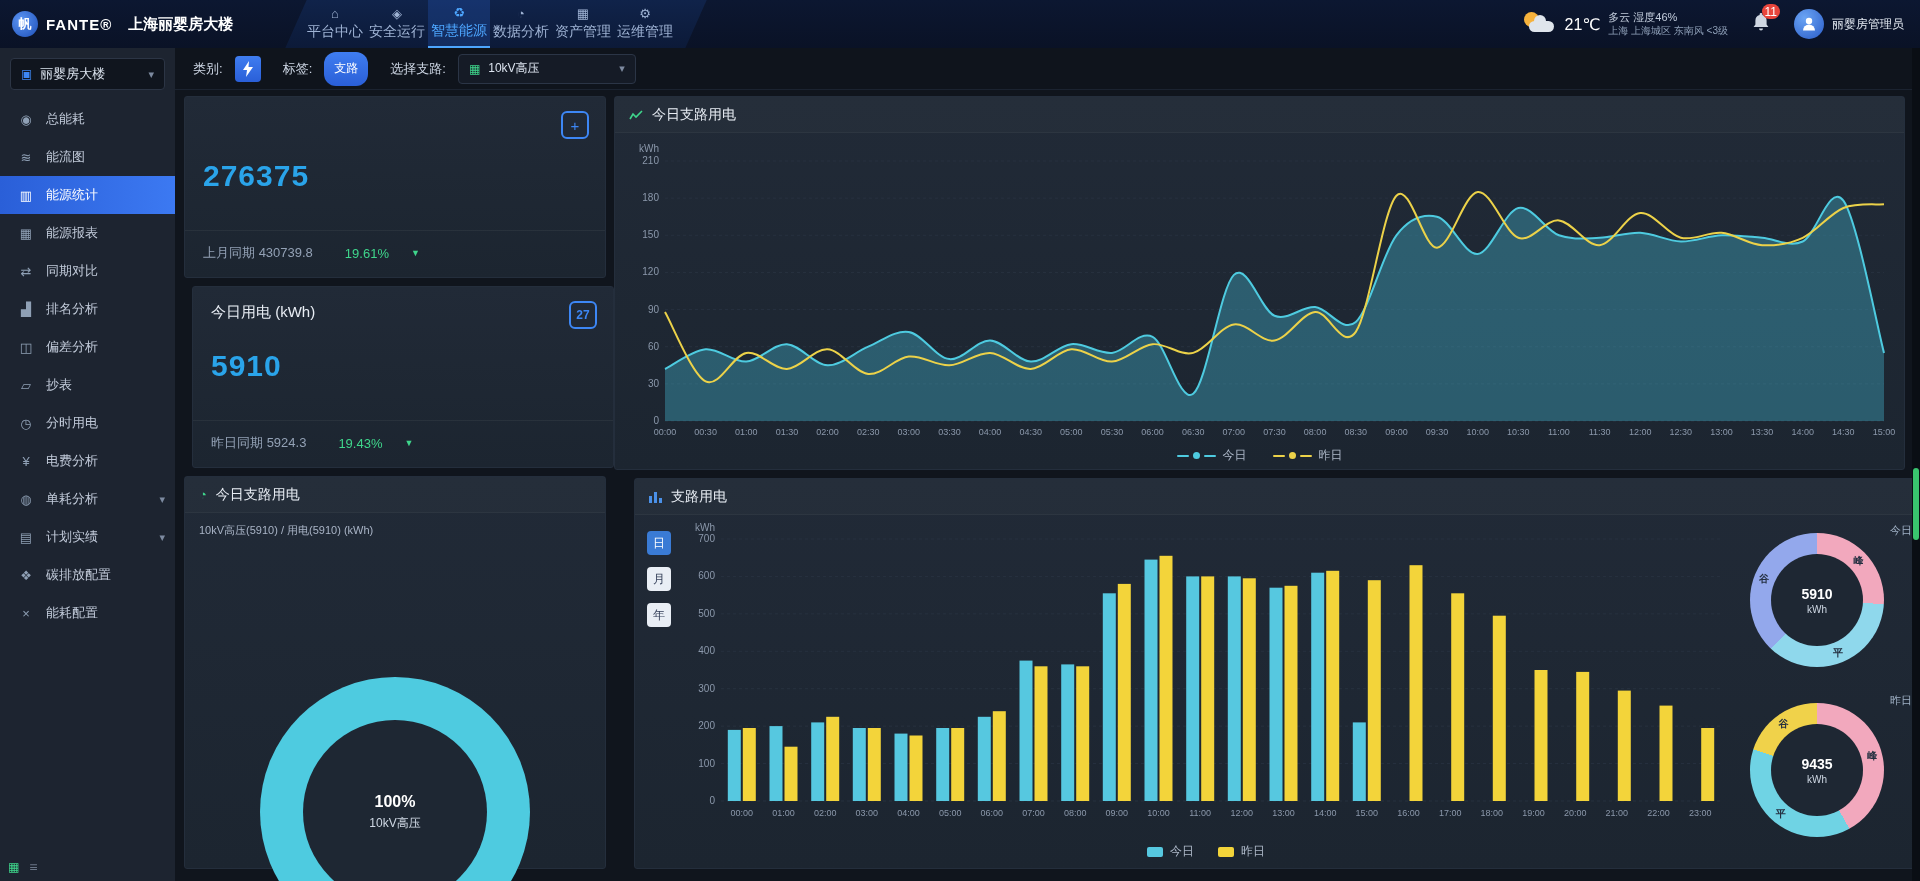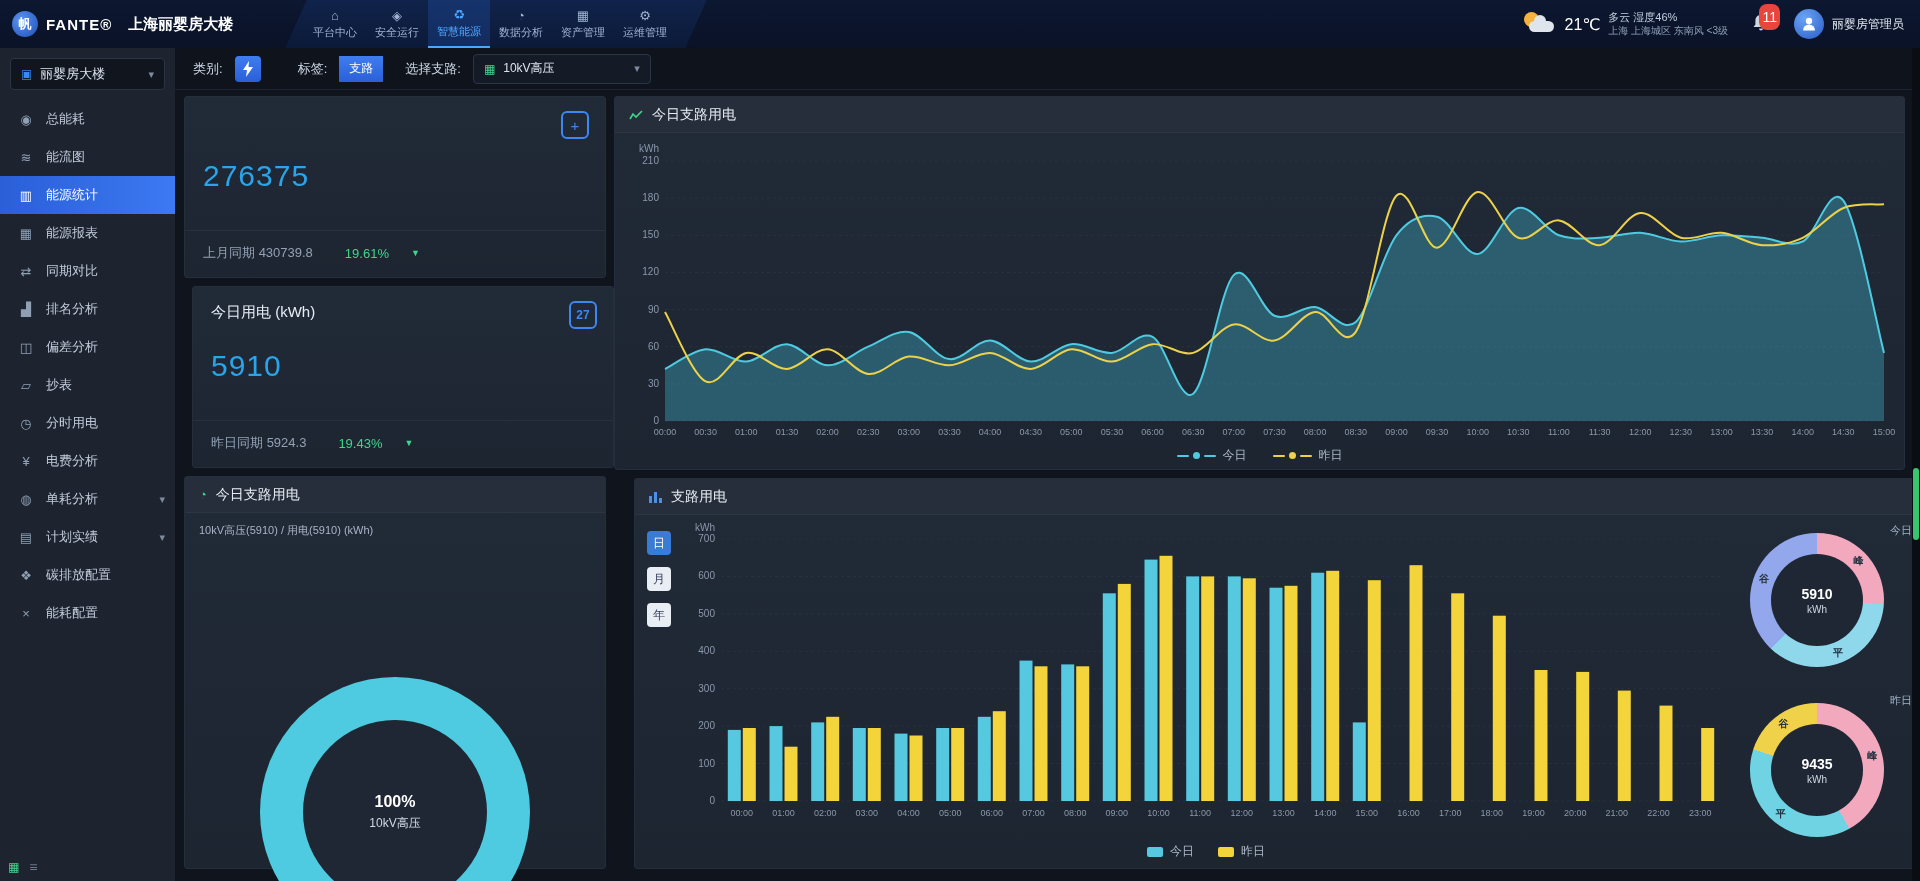--- a/index.html
+++ b/index.html
@@ -9,34 +9,34 @@
 
 #topbar{position:absolute;left:0;top:0;right:0;height:48px;background:linear-gradient(180deg,#0c1731,#0a1226);display:flex;align-items:center;z-index:10}
 .brand{display:flex;align-items:center;gap:8px;padding-left:12px;z-index:2}
 .logo-mark{width:26px;height:26px;border-radius:50%;background:radial-gradient(circle at 35% 35%,#5b94f2,#1d4fb8);color:#fff;font-size:13px;display:flex;align-items:center;justify-content:center;font-weight:bold}
 .logo-text{font-size:15px;font-weight:bold;color:#fff;letter-spacing:1px}
 .building{font-size:15px;font-weight:bold;color:#fff;margin-left:8px}
 #navbg{position:absolute;left:296px;top:0;width:400px;height:48px;background:linear-gradient(180deg,#10234a,#0c1a38);transform:skewX(-24deg)}
 #topnav{position:absolute;left:304px;top:0;height:48px;display:flex}
 .nav-item{width:62px;height:48px;display:flex;flex-direction:column;align-items:center;justify-content:center;gap:2px;cursor:pointer;color:#9fb3d4}
 .nav-ic{font-size:13px;line-height:14px}
-.nav-lb{font-size:11px}
+.nav-lb{font-size:14px}
 .nav-item.active{color:#4da6ff;background:rgba(45,110,230,.22);border-bottom:2px solid #4da6ff}
 #top-right{margin-left:auto;display:flex;align-items:center;gap:24px;padding-right:16px}
 .weather{display:flex;align-items:center;gap:8px}
 .w-icon{position:relative;width:34px;height:26px}
 .w-sun{position:absolute;left:2px;top:1px;width:15px;height:15px;border-radius:50%;background:#f6b23c}
 .w-cloud{position:absolute;left:7px;top:10px;width:25px;height:11px;background:#dfe5ec;border-radius:8px}
 .w-cloud:before{content:"";position:absolute;left:5px;top:-6px;width:12px;height:12px;background:#dfe5ec;border-radius:50%}
 .w-temp{font-size:16px;color:#fff}
 .w-detail{display:flex;flex-direction:column;line-height:14px}
 .w-line1{font-size:11px;color:#c3cddc}
 .w-line2{font-size:10px;color:#8fa0b8}
 .bell{position:relative;cursor:pointer}
-.badge{position:absolute;right:-10px;top:-8px;background:#e8453c;color:#fff;font-size:14px;min-width:18px;height:26px;border-radius:8px;display:flex;align-items:center;justify-content:center;padding:0 3px}
+.badge{position:absolute;right:-10px;top:-8px;background:#e8453c;color:#fff;font-size:12px;min-width:18px;height:15px;border-radius:8px;display:flex;align-items:center;justify-content:center;padding:0 3px}
 .user{display:flex;align-items:center;gap:8px;cursor:pointer}
 .avatar{width:30px;height:30px;border-radius:50%;background:radial-gradient(circle at 35% 30%,#6aa4f4,#2a5cc8);display:flex;align-items:center;justify-content:center}
 .user-name{font-size:12px;color:#e3e9f2}
 
 
 #sidebar{position:absolute;left:0;top:48px;bottom:0;width:175px;background:#1d2430}
 .side-select{margin:10px;height:32px;background:#10151e;border:1px solid #2c3545;border-radius:4px;display:flex;align-items:center;gap:8px;padding:0 10px;cursor:pointer}
 .side-select .sel-ic{color:#3d87f5;font-size:12px}
 .side-select .sel-tx{font-size:13px;color:#dbe3ee;flex:1}
 .side-select .sel-cv{color:#7d8aa0;font-size:11px}
@@ -48,38 +48,38 @@
 .side-item .si-lb{flex:1}
 .side-item .si-cv{color:#7d8aa0;font-size:11px}
 #side-bottom{position:absolute;left:8px;bottom:6px;display:flex;gap:10px;align-items:center}
 #side-bottom .sb-grid{color:#3fd68c;font-size:12px;cursor:pointer}
 #side-bottom .sb-menu{color:#6b7687;font-size:14px;cursor:pointer}
 
 
 #filters{position:absolute;left:175px;top:48px;right:0;height:42px;background:#0f141c;border-bottom:1px solid #1b2330;display:flex;align-items:center;gap:12px;padding-left:18px}
 .flabel{font-size:13px;color:#cfd8e6}
 .bolt-btn{width:26px;height:26px;border-radius:4px;background:linear-gradient(180deg,#3f7df0,#2a5fd8);display:flex;align-items:center;justify-content:center;cursor:pointer}
-.tag-btn{height:26px;padding:0 10px;border-radius:0;background:linear-gradient(180deg,#3f7df0,#2a5fd8);color:#fff;font-size:12px;display:flex;align-items:center;cursor:pointer}
+.tag-btn{height:34px;padding:0 10px;border-radius:12px;background:linear-gradient(180deg,#3f7df0,#2a5fd8);color:#fff;font-size:12px;display:flex;align-items:center;cursor:pointer}
 .dropdown{width:178px;height:30px;background:#151b26;border:1px solid #2b3546;border-radius:4px;display:flex;align-items:center;gap:8px;padding:0 10px;cursor:pointer}
 .dd-ic{color:#3fd68c;font-size:12px}
 .dd-tx{flex:1;font-size:12px;color:#dbe3ee}
 .dd-cv{color:#7d8aa0;font-size:11px}
 
 
 .card{position:absolute;background:linear-gradient(180deg,#212a37,#1c2530);border-radius:3px;border:1px solid #242e3c}
 #card-month{left:184px;top:96px;width:422px;height:182px}
 #card-today{left:192px;top:286px;width:422px;height:182px}
 #card-pie{left:184px;top:476px;width:422px;height:393px}
 #card-line{left:614px;top:96px;width:1291px;height:374px}
 #card-bar{left:634px;top:478px;width:1291px;height:391px}
 
 .ctitle{padding:16px 18px 0;font-size:15px;color:#e8edf4}
 .cal{position:absolute;right:16px;top:14px;width:28px;height:28px;border:2px solid #3d87f5;border-radius:6px;color:#3d87f5;display:flex;align-items:center;justify-content:center;font-size:15px;cursor:pointer}
 .cal.num{font-size:12px;font-weight:bold}
-.value{position:absolute;left:18px;top:62px;font-size:30px;font-weight:normal;color:#2aa4ea;letter-spacing:1px}
+.value{position:absolute;left:18px;top:62px;font-size:30px;font-weight:bold;color:#2aa4ea;letter-spacing:1px}
 .sep{position:absolute;left:0;right:0;bottom:46px;height:1px;background:rgba(255,255,255,.05)}
 .cfoot{position:absolute;left:18px;bottom:15px;font-size:13px;color:#93a1b5;display:flex;gap:32px;align-items:center}
 .pct{color:#3fd68c}
 .tri{color:#3fd68c;font-size:9px;margin-left:-10px}
 
 .chead{height:36px;display:flex;align-items:center;gap:9px;padding:0 14px;background:rgba(255,255,255,.02);border-bottom:1px solid rgba(255,255,255,.04);font-size:14px;color:#e8edf4}
 .chead .h-ic{display:flex;align-items:center;color:#3fd68c;font-size:13px}
 
 .subtle{position:absolute;left:14px;top:46px;font-size:11px;color:#a9b4c6}
 
@@ -256,21 +256,21 @@
   </div>
 </div>
 
 <div id="filters">
   <span class="flabel">类别:</span>
   <div class="bolt-btn">
     <svg width="12" height="16" viewBox="0 0 12 16">
       <polygon points="7,0 1,9 5,9 4,16 11,6 6.5,6" fill="#fff"></polygon>
     </svg>
   </div>
-  <span class="flabel" style="margin-left:25px">标签:</span>
+  <span class="flabel" style="margin-left:10px">标签:</span>
   <div class="tag-btn">支路</div>
   <span class="flabel" style="margin-left:10px">选择支路:</span>
   <div class="dropdown">
     <span class="dd-ic">▦</span>
     <span class="dd-tx">10kV高压</span>
     <span class="dd-cv">▾</span>
   </div>
 </div>
 
 <div class="card" id="card-month">

